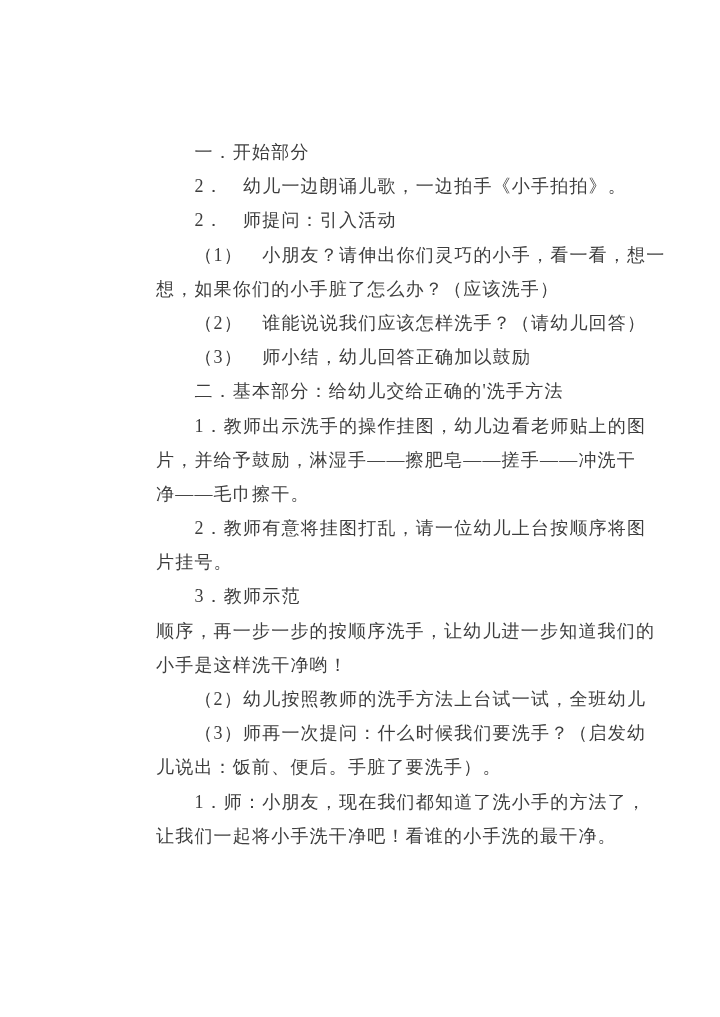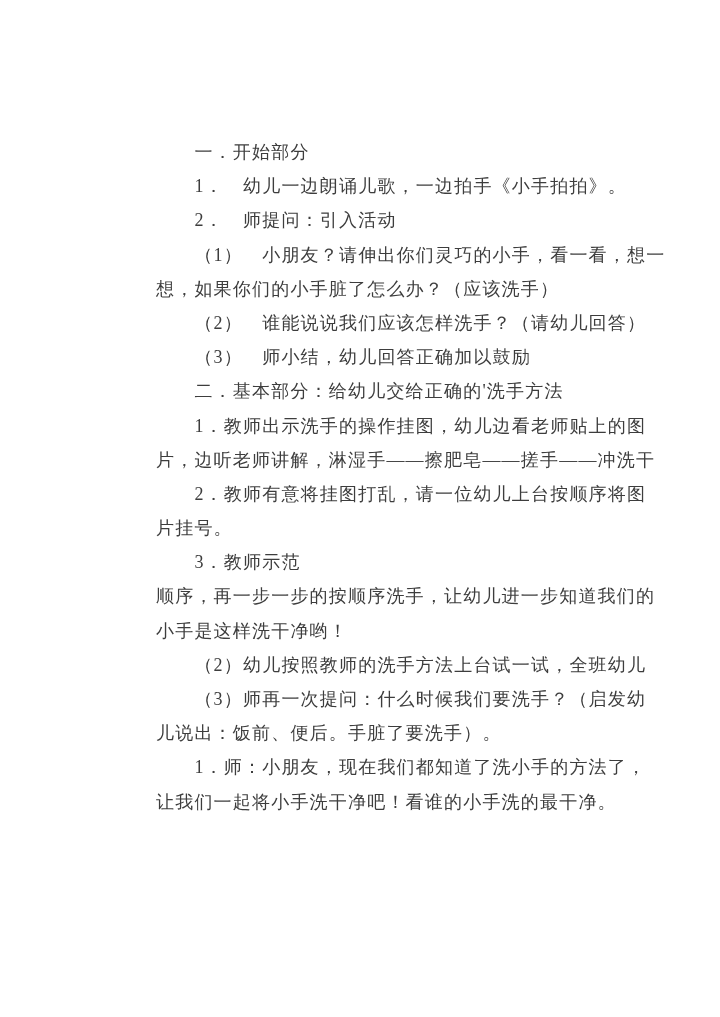--- a/index.html
+++ b/index.html
@@ -35,29 +35,30 @@
     white-space: pre;
     font-weight: 400;
   }
 </style>
 </head>
 <body>
 
 <div class="page">
   <div class="doc-body">
     <div class="text-line">　　一．开始部分</div>
-    <div class="text-line">　　1．　幼儿一边朗诵儿歌，一边拍手《小手拍拍》。</div>
+    <div class="text-line">　　2．　幼儿一边朗诵儿歌，一边拍手《小手拍拍》。</div>
     <div class="text-line">　　2．　师提问：引入活动</div>
     <div class="text-line">　　（1）　小朋友？请伸出你们灵巧的小手，看一看，想一</div>
     <div class="text-line">想，如果你们的小手脏了怎么办？（应该洗手）</div>
     <div class="text-line">　　（2）　谁能说说我们应该怎样洗手？（请幼儿回答）</div>
     <div class="text-line">　　（3）　师小结，幼儿回答正确加以鼓励</div>
     <div class="text-line">　　二．基本部分：给幼儿交给正确的'洗手方法</div>
     <div class="text-line">　　1．教师出示洗手的操作挂图，幼儿边看老师贴上的图</div>
-    <div class="text-line">片，边听老师讲解，淋湿手——擦肥皂——搓手——冲洗干</div>
+    <div class="text-line">片，并给予鼓励，淋湿手——擦肥皂——搓手——冲洗干</div>
+    <div class="text-line">净——毛巾擦干。</div>
     <div class="text-line">　　2．教师有意将挂图打乱，请一位幼儿上台按顺序将图</div>
     <div class="text-line">片挂号。</div>
     <div class="text-line">　　3．教师示范</div>
     <div class="text-line">顺序，再一步一步的按顺序洗手，让幼儿进一步知道我们的</div>
     <div class="text-line">小手是这样洗干净哟！</div>
     <div class="text-line">　　（2）幼儿按照教师的洗手方法上台试一试，全班幼儿</div>
     <div class="text-line">　　（3）师再一次提问：什么时候我们要洗手？（启发幼</div>
     <div class="text-line">儿说出：饭前、便后。手脏了要洗手）。</div>
     <div class="text-line">　　1．师：小朋友，现在我们都知道了洗小手的方法了，</div>
     <div class="text-line">让我们一起将小手洗干净吧！看谁的小手洗的最干净。</div>

